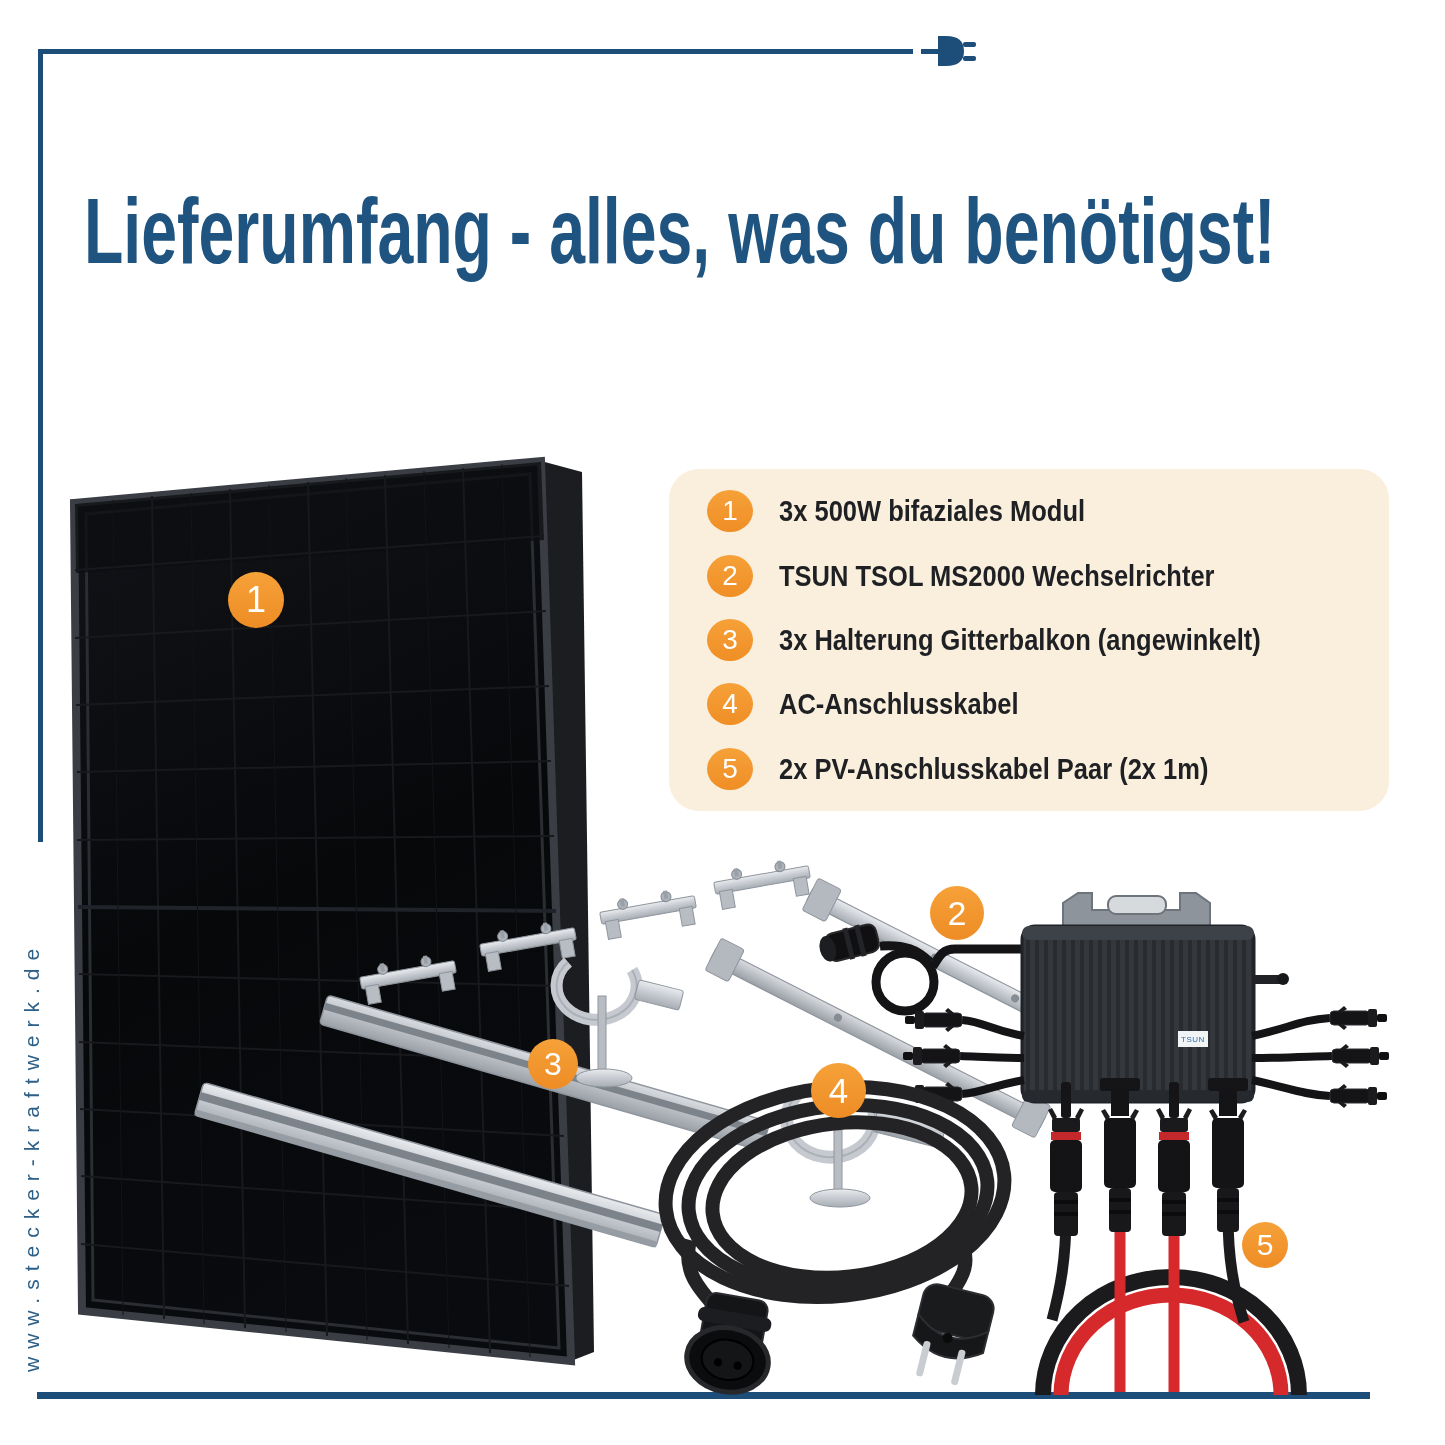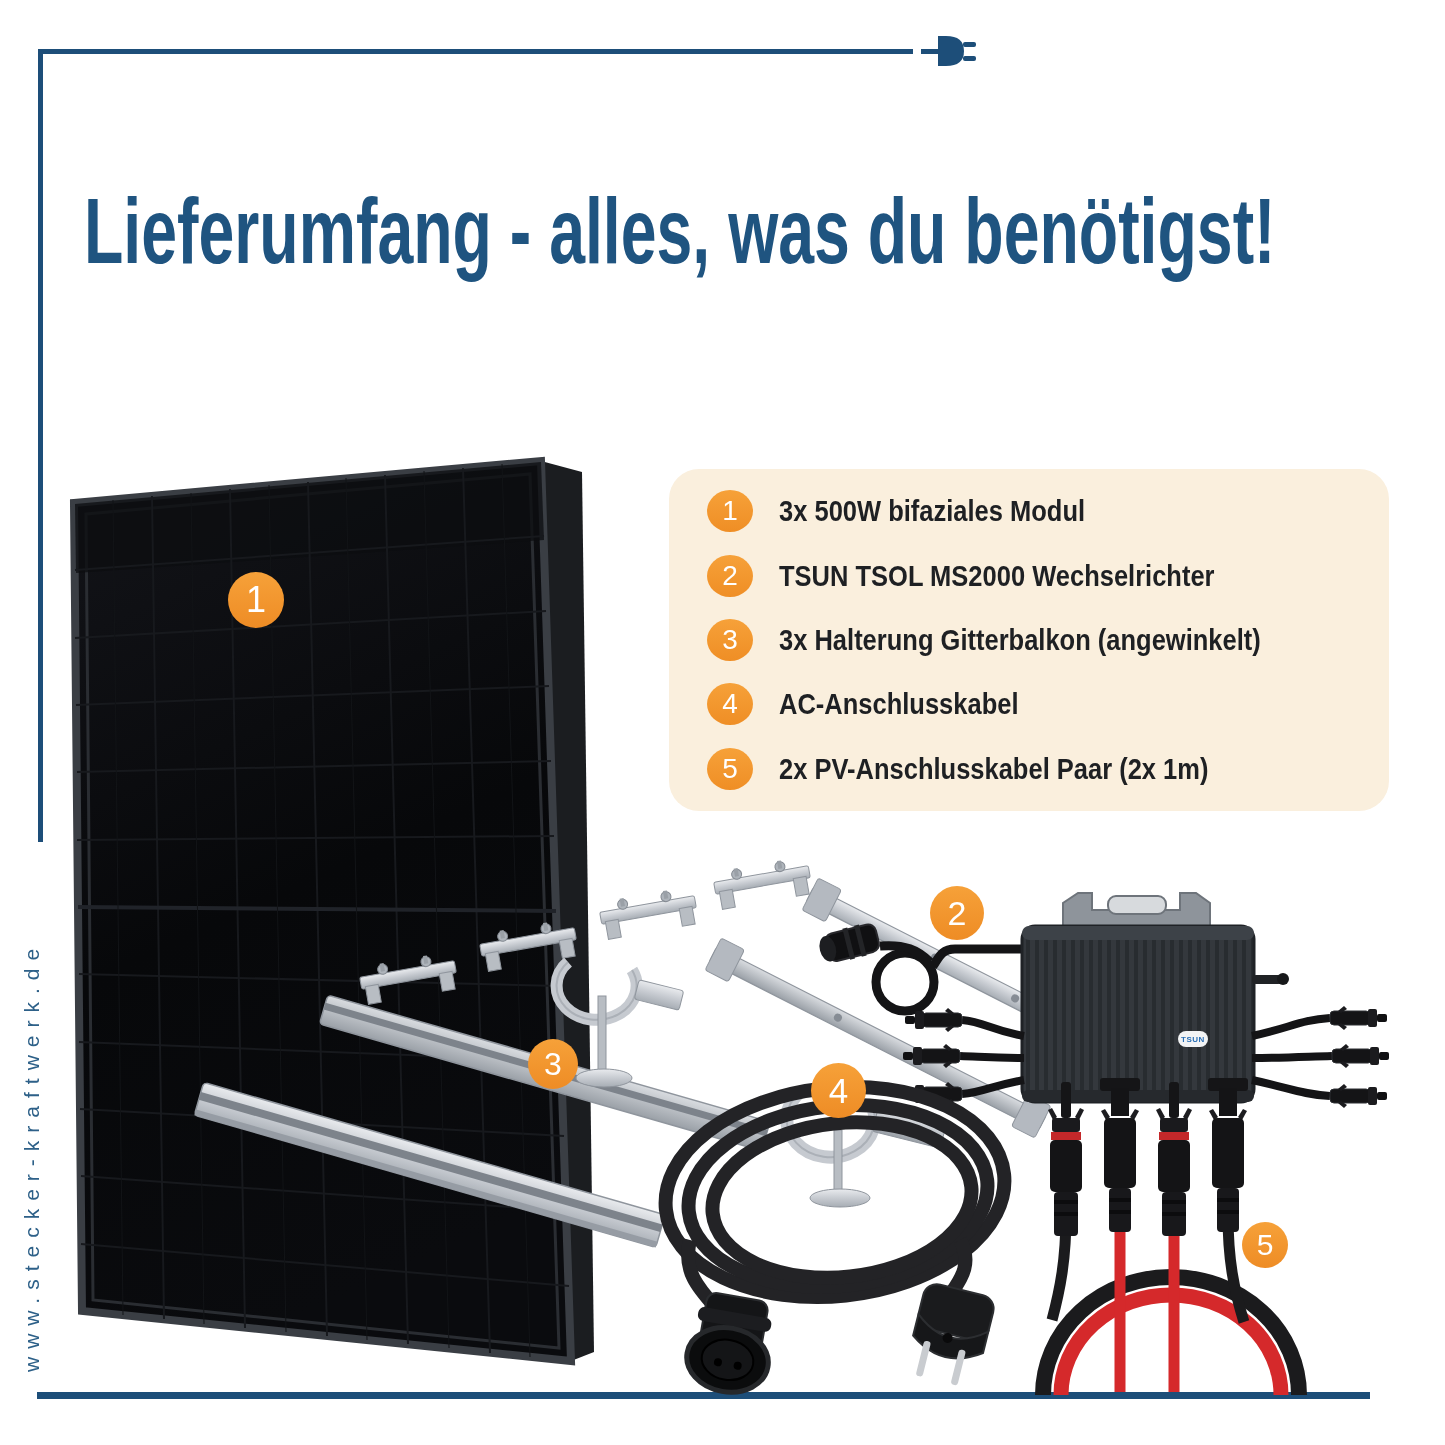--- a/index.html
+++ b/index.html
@@ -52,22 +52,22 @@
     color:#fff;display:flex;align-items:center;justify-content:center;
   }
   .marker-1{left:228px;top:572px;width:56px;height:56px;font-size:36px;}
   .marker-2{left:930px;top:886px;width:54px;height:54px;font-size:34px;}
   .marker-3{left:528px;top:1039px;width:50px;height:50px;font-size:32px;}
   .marker-4{left:811px;top:1063px;width:55px;height:55px;font-size:35px;}
   .marker-5{left:1242px;top:1222px;width:46px;height:46px;font-size:30px;}
   
   .tsun-label{
     position:absolute;left:1178px;top:1031px;width:30px;height:16px;z-index:2;
-    background:#f2f3f4;border-radius:8px;display:flex;align-items:center;justify-content:center;
-    font-size:8px;font-weight:700;color:#2a6fb5;letter-spacing:0.5px;
+    background:#f2f3f4;border-radius:0;display:flex;align-items:center;justify-content:center;
+    font-size:8px;font-weight:400;color:#2a6fb5;letter-spacing:0.5px;
   }
 </style>
 </head>
 <body>
 
 <div class="canvas">
 
   <div class="frame-line frame-top"></div>
   <div class="frame-line frame-left"></div>
   <div class="frame-line frame-bottom"></div>

